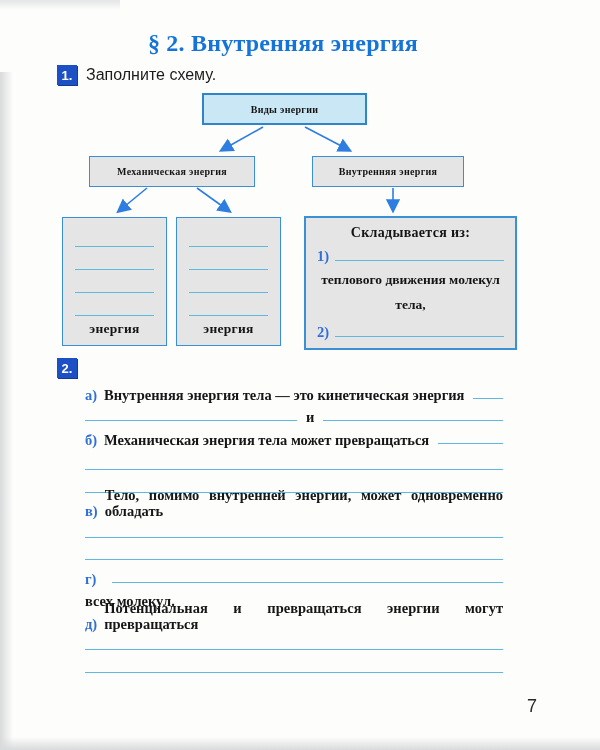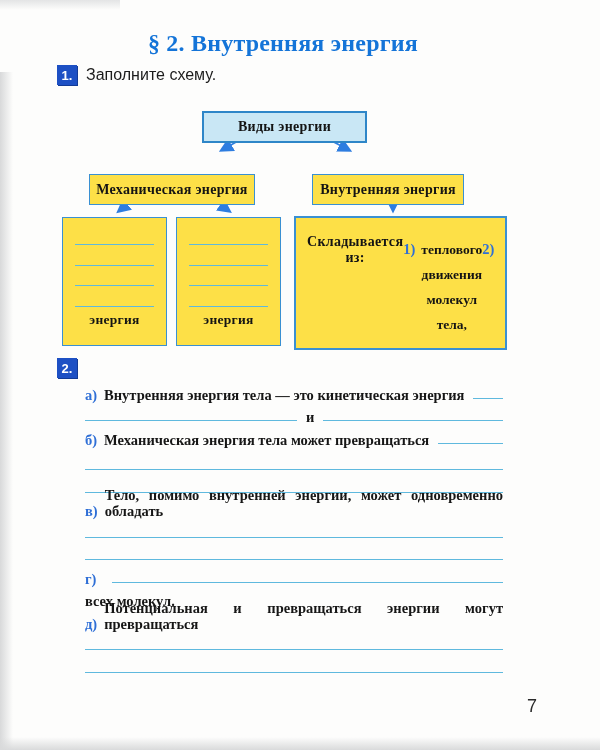--- a/index.html
+++ b/index.html
@@ -23,39 +23,39 @@
     font-family:"Liberation Sans",sans-serif;font-size:16px;color:#1c1c1c;}
   .badge{display:inline-flex;align-items:center;justify-content:center;
     width:20px;height:20px;background:#1d50c4;color:#fff;font-weight:bold;
     font-size:13px;font-family:"Liberation Sans",sans-serif;
     box-shadow:1px 1px 0 #123a96;}
   #task1-head{top:65px;left:57px;}
   #task2-head{top:358px;left:57px;}
 
   
   .arrows{position:absolute;top:0;left:0;pointer-events:none;}
-  .box{position:absolute;border:1.6px solid #3a90d2;background:#fde047;
+  .box{position:absolute;border:1.6px solid #3a90d2;background:#e5e5e5;
     box-sizing:border-box;color:#141414;}
   .node{display:flex;align-items:center;justify-content:center;
-    font-weight:bold;font-size:14px;letter-spacing:.3px;margin-top:18px;}
+    font-weight:bold;font-size:10px;letter-spacing:.3px;}
   #boxA{left:202px;top:93px;width:165px;height:32px;background:#c9e7f5;
     border:2px solid #2e86c8;}
   #boxB{left:89px;top:156px;width:166px;height:31px;}
   #boxC{left:312px;top:156px;width:152px;height:31px;}
   #boxD{left:62px;top:217px;width:105px;height:129px;}
   #boxE{left:176px;top:217px;width:105px;height:129px;}
   #boxF{left:294px;top:216px;width:213px;height:134px;border-width:2px;}
 
   .leafbox{display:flex;flex-direction:column;justify-content:flex-end;
-    padding:6px 12px 17px;}
+    padding:6px 12px 8px;}
   .u{height:23px;border-bottom:1.2px solid #5fb9de;}
   .leaf-label{text-align:center;font-weight:bold;font-size:13.5px;
     margin-top:5px;letter-spacing:.3px;}
 
-  .detail{padding:16px 11px 6px;display:flex;}
+  .detail{padding:7px 11px 6px;display:flex;flex-direction:column;margin-left:10px;}
   .d-head{text-align:center;font-weight:bold;font-size:14px;letter-spacing:.3px;}
   .d-row{display:flex;align-items:flex-end;height:23px;}
   .d-num{color:#2f6fd6;font-weight:bold;font-size:14.5px;margin-right:6px;line-height:15px;}
   .d-fill{flex:1;border-bottom:1.2px solid #5fb9de;margin-bottom:3px;}
   .d-center{text-align:center;font-weight:bold;font-size:13.5px;line-height:25px;
     width:185px;margin:3px auto 0;}
   .d-bottom{text-align:center;font-weight:bold;font-size:13.5px;margin-top:6px;
     letter-spacing:.2px;}
 
   

